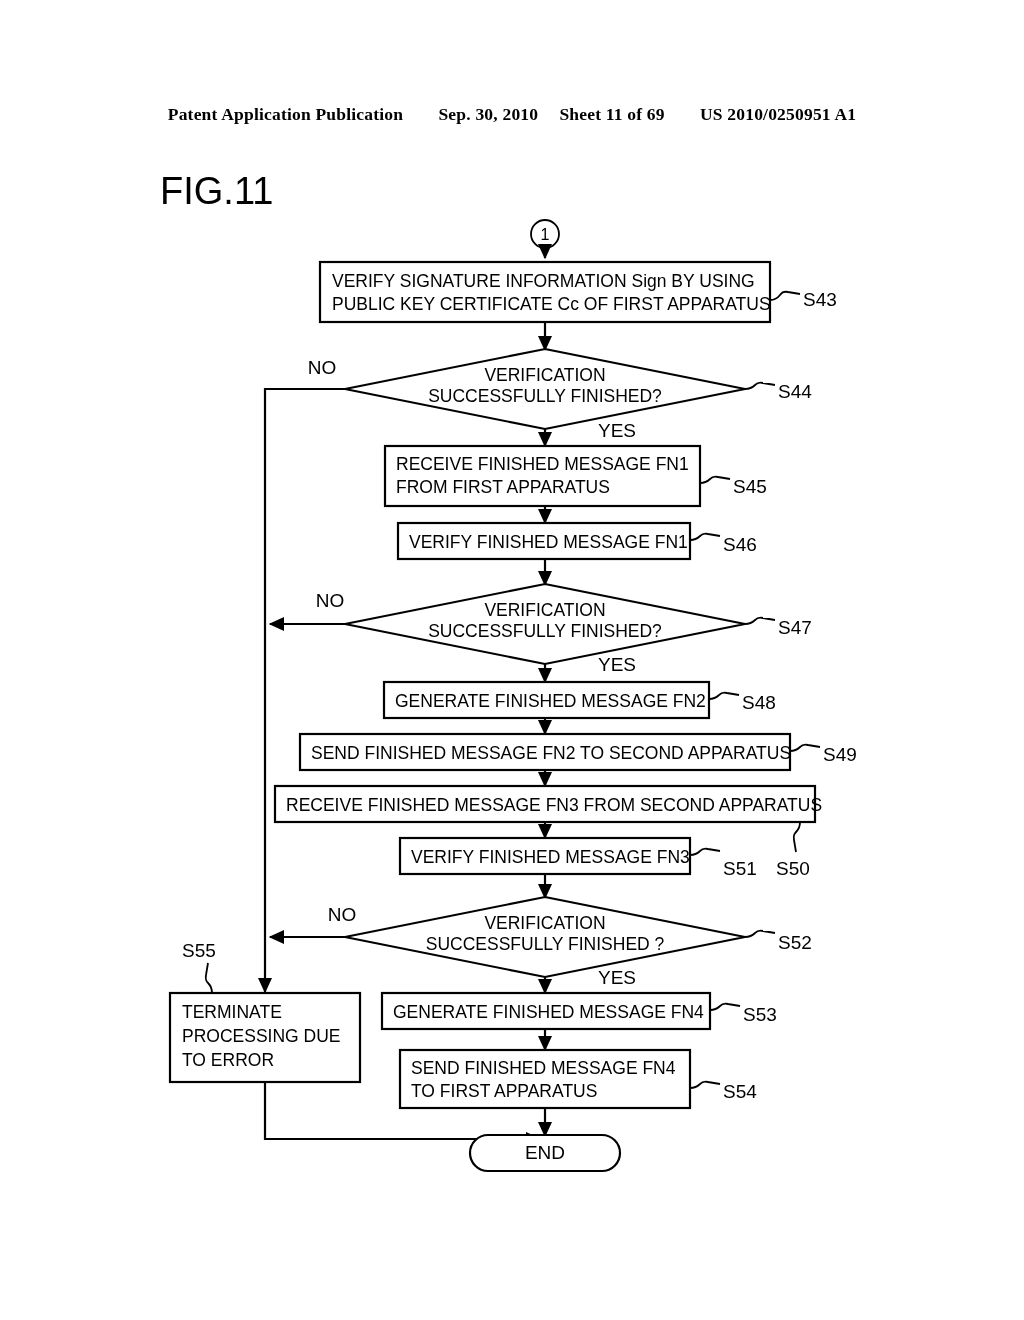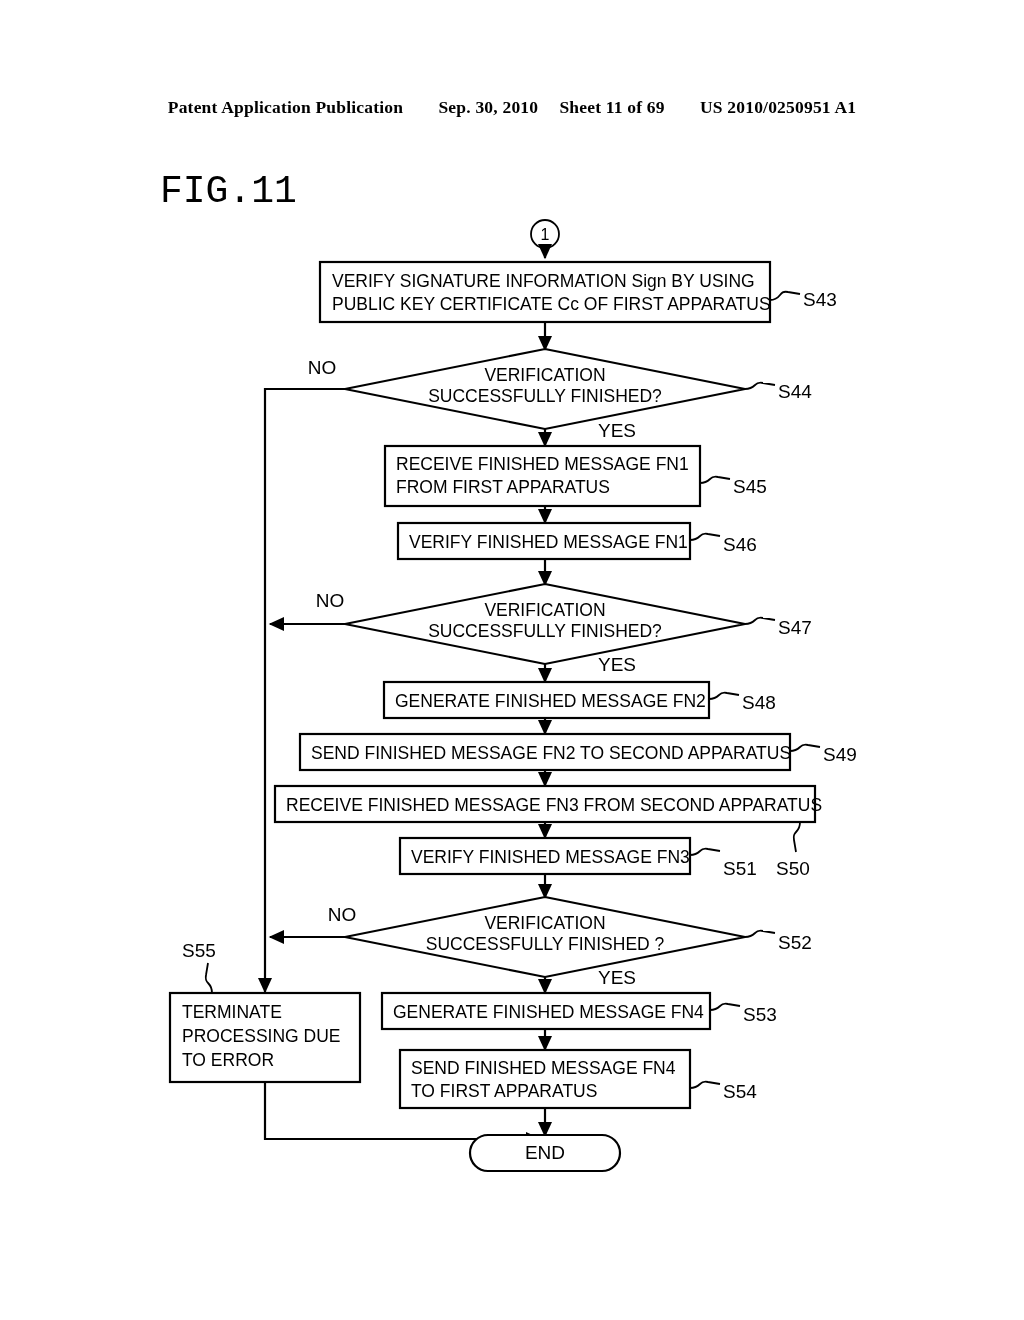--- a/index.html
+++ b/index.html
@@ -16,39 +16,39 @@
     overflow: hidden;
   }
   #page {
     position: relative;
     width: 1024px;
     height: 1320px;
     background: #ffffff;
   }
   .pub-header {
     position: absolute;
-    top: 97px;
+    top: 104px;
     left: 0;
     width: 1024px;
     text-align: center;
     font-family: "Liberation Serif", serif;
     font-weight: bold;
     font-size: 17.5px;
     letter-spacing: 0.2px;
     white-space: nowrap;
   }
   .pub-header span { display: inline-block; }
   .hdr-gap-1 { width: 26px; }
   .hdr-gap-2 { width: 12px; }
   .hdr-gap-3 { width: 26px; }
   .fig-title {
     position: absolute;
     left: 160px;
     top: 170px;
-    font-family: Liberation Mono, monospace;
+    font-family: Liberation Sans, sans-serif;
     font-size: 38px;
     letter-spacing: 0px;
   }
   svg.flow {
     position: absolute;
     left: 0;
     top: 0;
     width: 1024px;
     height: 1320px;
   }

